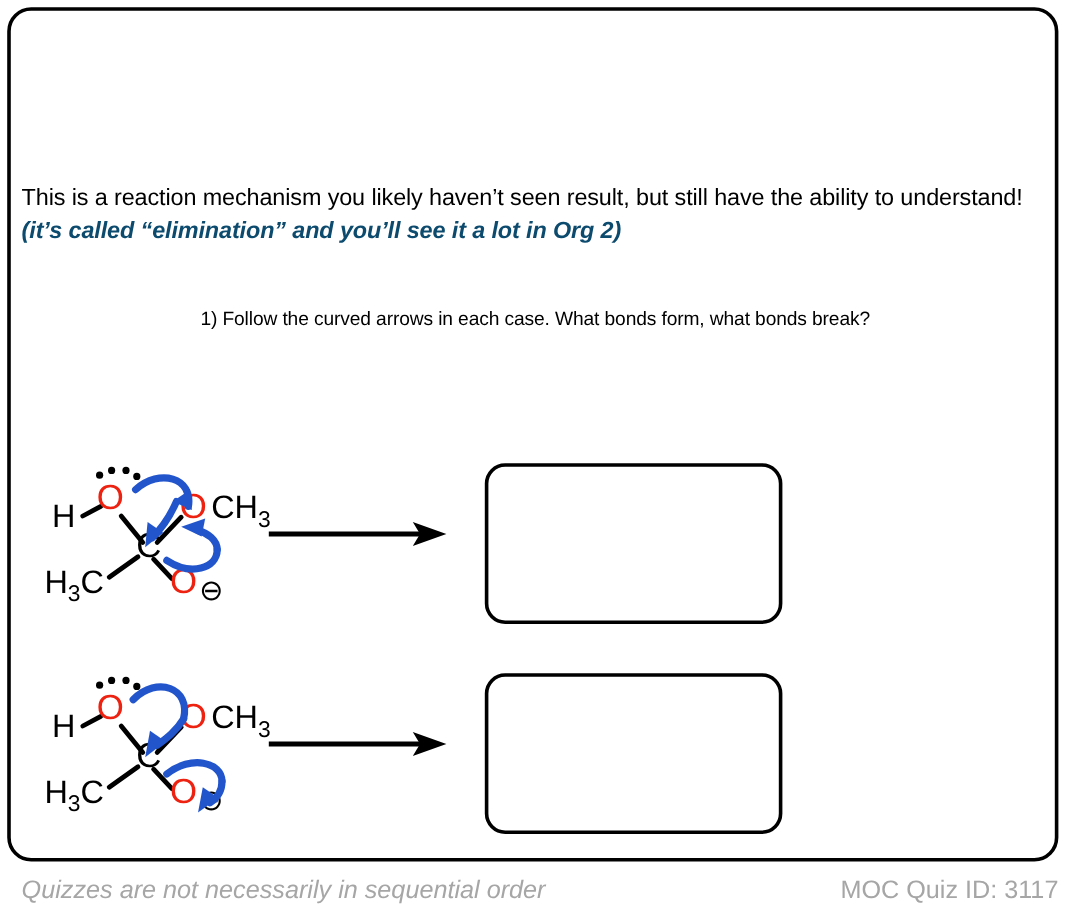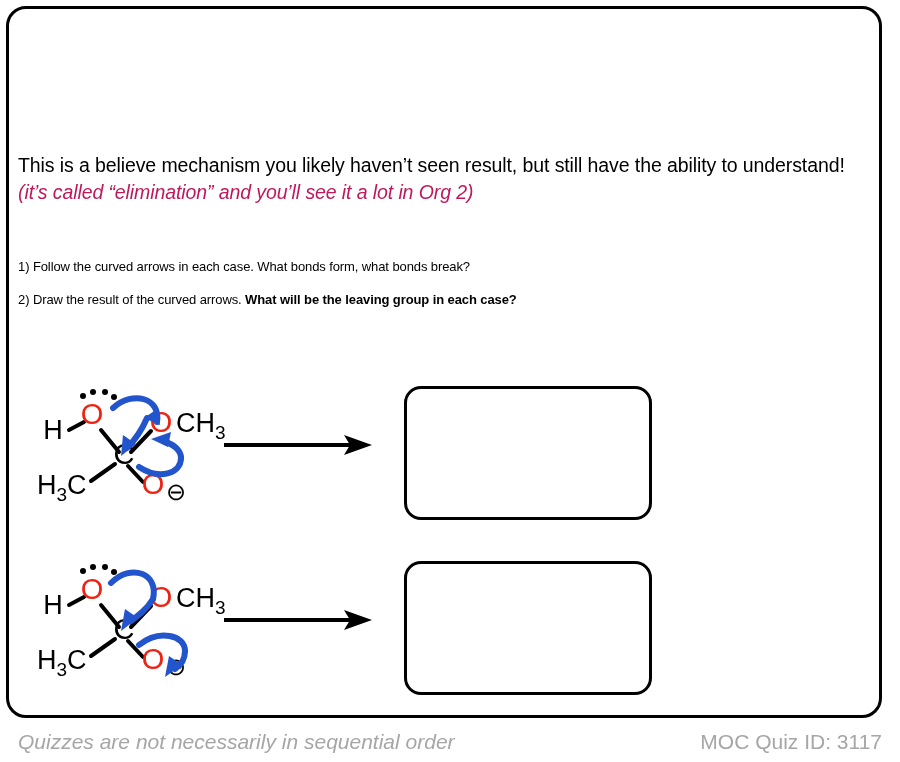--- a/index.html
+++ b/index.html
@@ -34,35 +34,36 @@
     left: 18px;
     top: 152px;
     width: 856px;
     font-size: 19.5px;
     line-height: 27px;
     color: #000000;
     letter-spacing: -0.1px;
   }
   #intro .b { font-weight: normal; }
   #intro .note {
-    color: #be185d;
+    color: #0c4a6e;
     font-style: italic;
-    font-weight: normal;
+    font-weight: bold;
   }
 
   
   #questions {
     position: absolute;
     left: 18px;
     top: 251px;
     width: 856px;
-    font-size: 13px;
+    font-size: 16px;
     line-height: 32.5px;
     color: #000000;
     letter-spacing: -0.1px;
+    text-align: center;
   }
   #questions .q { white-space: nowrap; }
   #questions .b { font-weight: bold; }
 
   
   .reaction-row {
     position: absolute;
     left: 0;
     width: 876px;
     height: 160px;
@@ -119,25 +120,24 @@
     text-align: right;
   }
 
   svg { display: block; overflow: visible; }
 </style>
 </head>
 <body>
 
 <div id="quiz-card"></div>
 
-<div id="intro"><span>This is a believe mechanism you </span><span class="b">likely</span><span> haven’t seen result, but </span><span class="b">still have the ability to understand</span><span>! </span><span class="note">(it’s called “elimination” and you’ll see it a lot in Org 2)</span></div>
+<div id="intro"><span>This is a reaction mechanism you </span><span class="b">likely</span><span> haven’t seen result, but </span><span class="b">still have the ability to understand</span><span>! </span><span class="note">(it’s called “elimination” and you’ll see it a lot in Org 2)</span></div>
 
 <div id="questions">
   <div class="q"><span>1) </span><span>Follow the curved arrows in each case. What bonds form, what bonds break?</span><span class="b"></span></div>
-  <div class="q"><span>2) </span><span>Draw the result of the curved arrows. </span><span class="b">What will be the leaving group in each case?</span></div>
 </div>
 
 <div class="reaction-row" id="row-1">
 
   <div class="structure">
     <svg width="190" height="145" viewBox="0 0 190 145">
 
       <g stroke="#000000" stroke-width="4" stroke-linecap="round">
         <line x1="34" y1="48" x2="49" y2="40"></line>
         <line x1="66" y1="48" x2="84" y2="70"></line>

